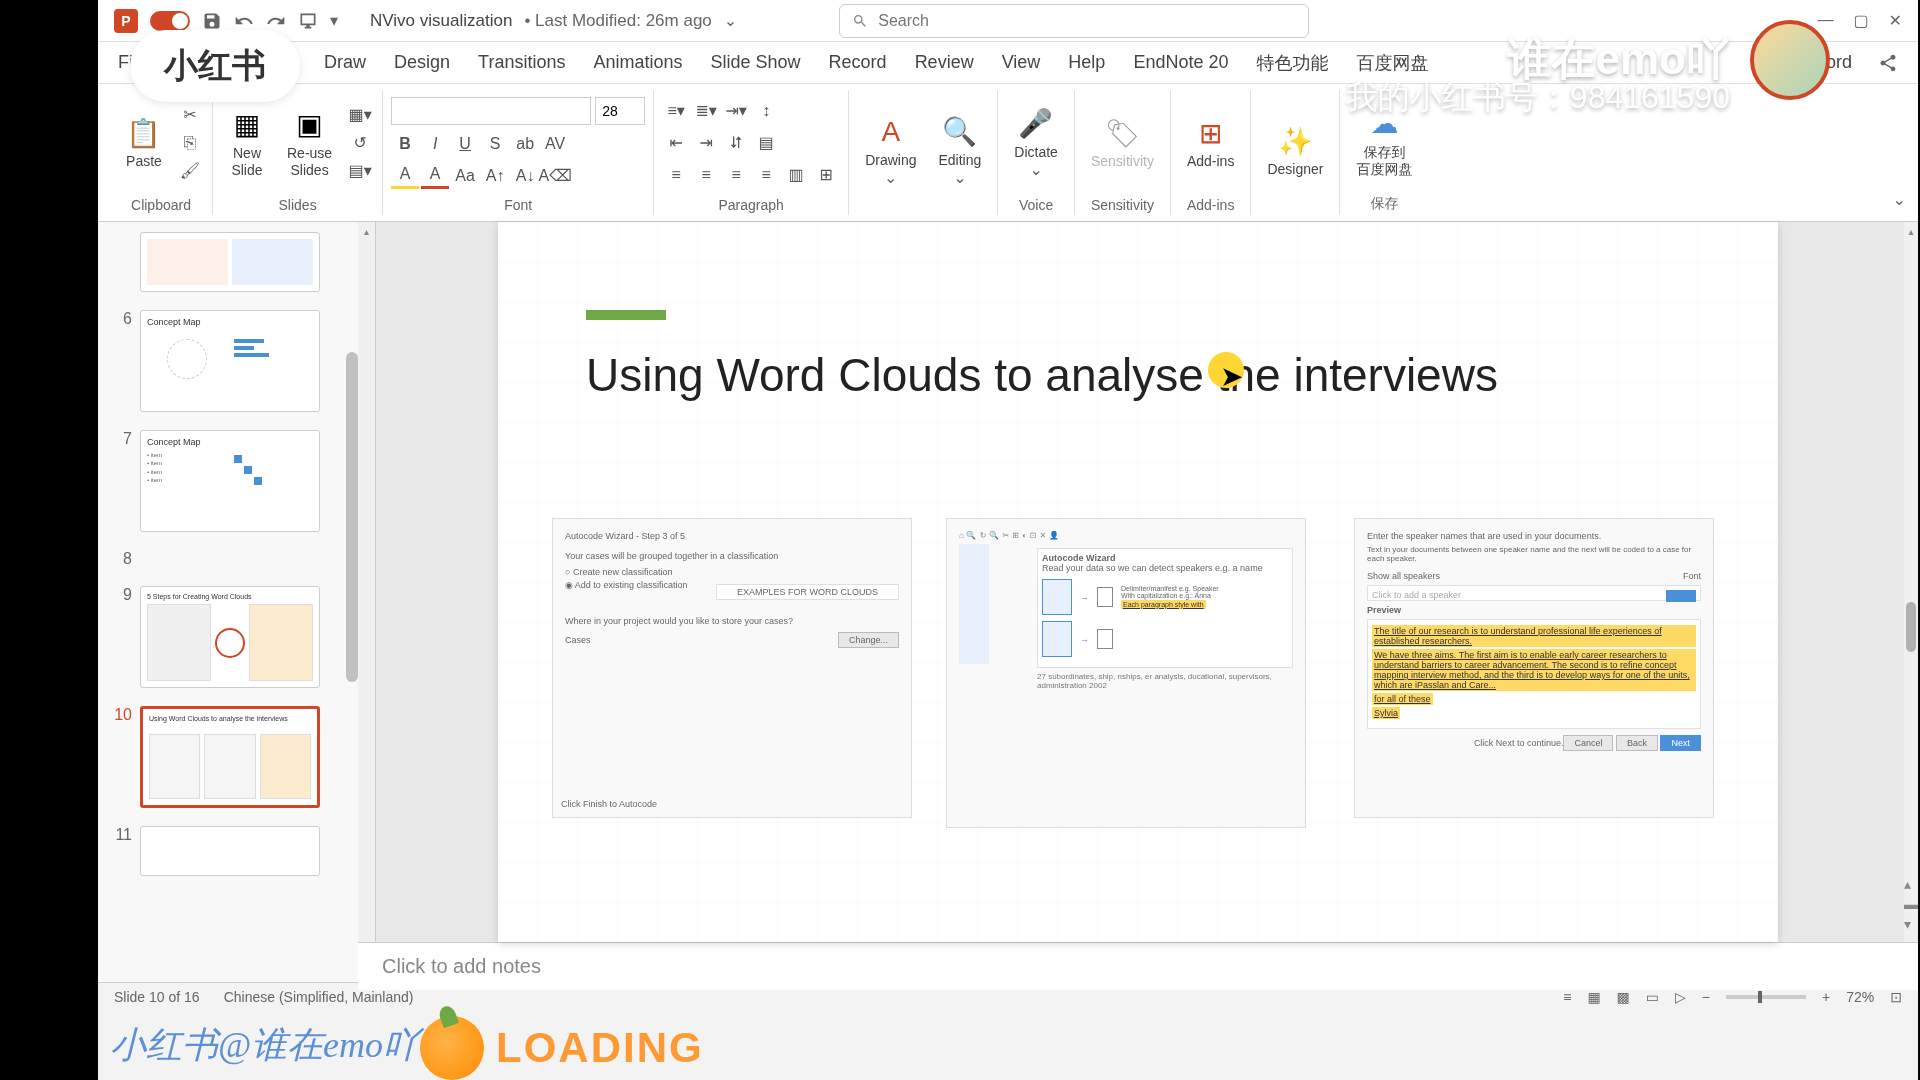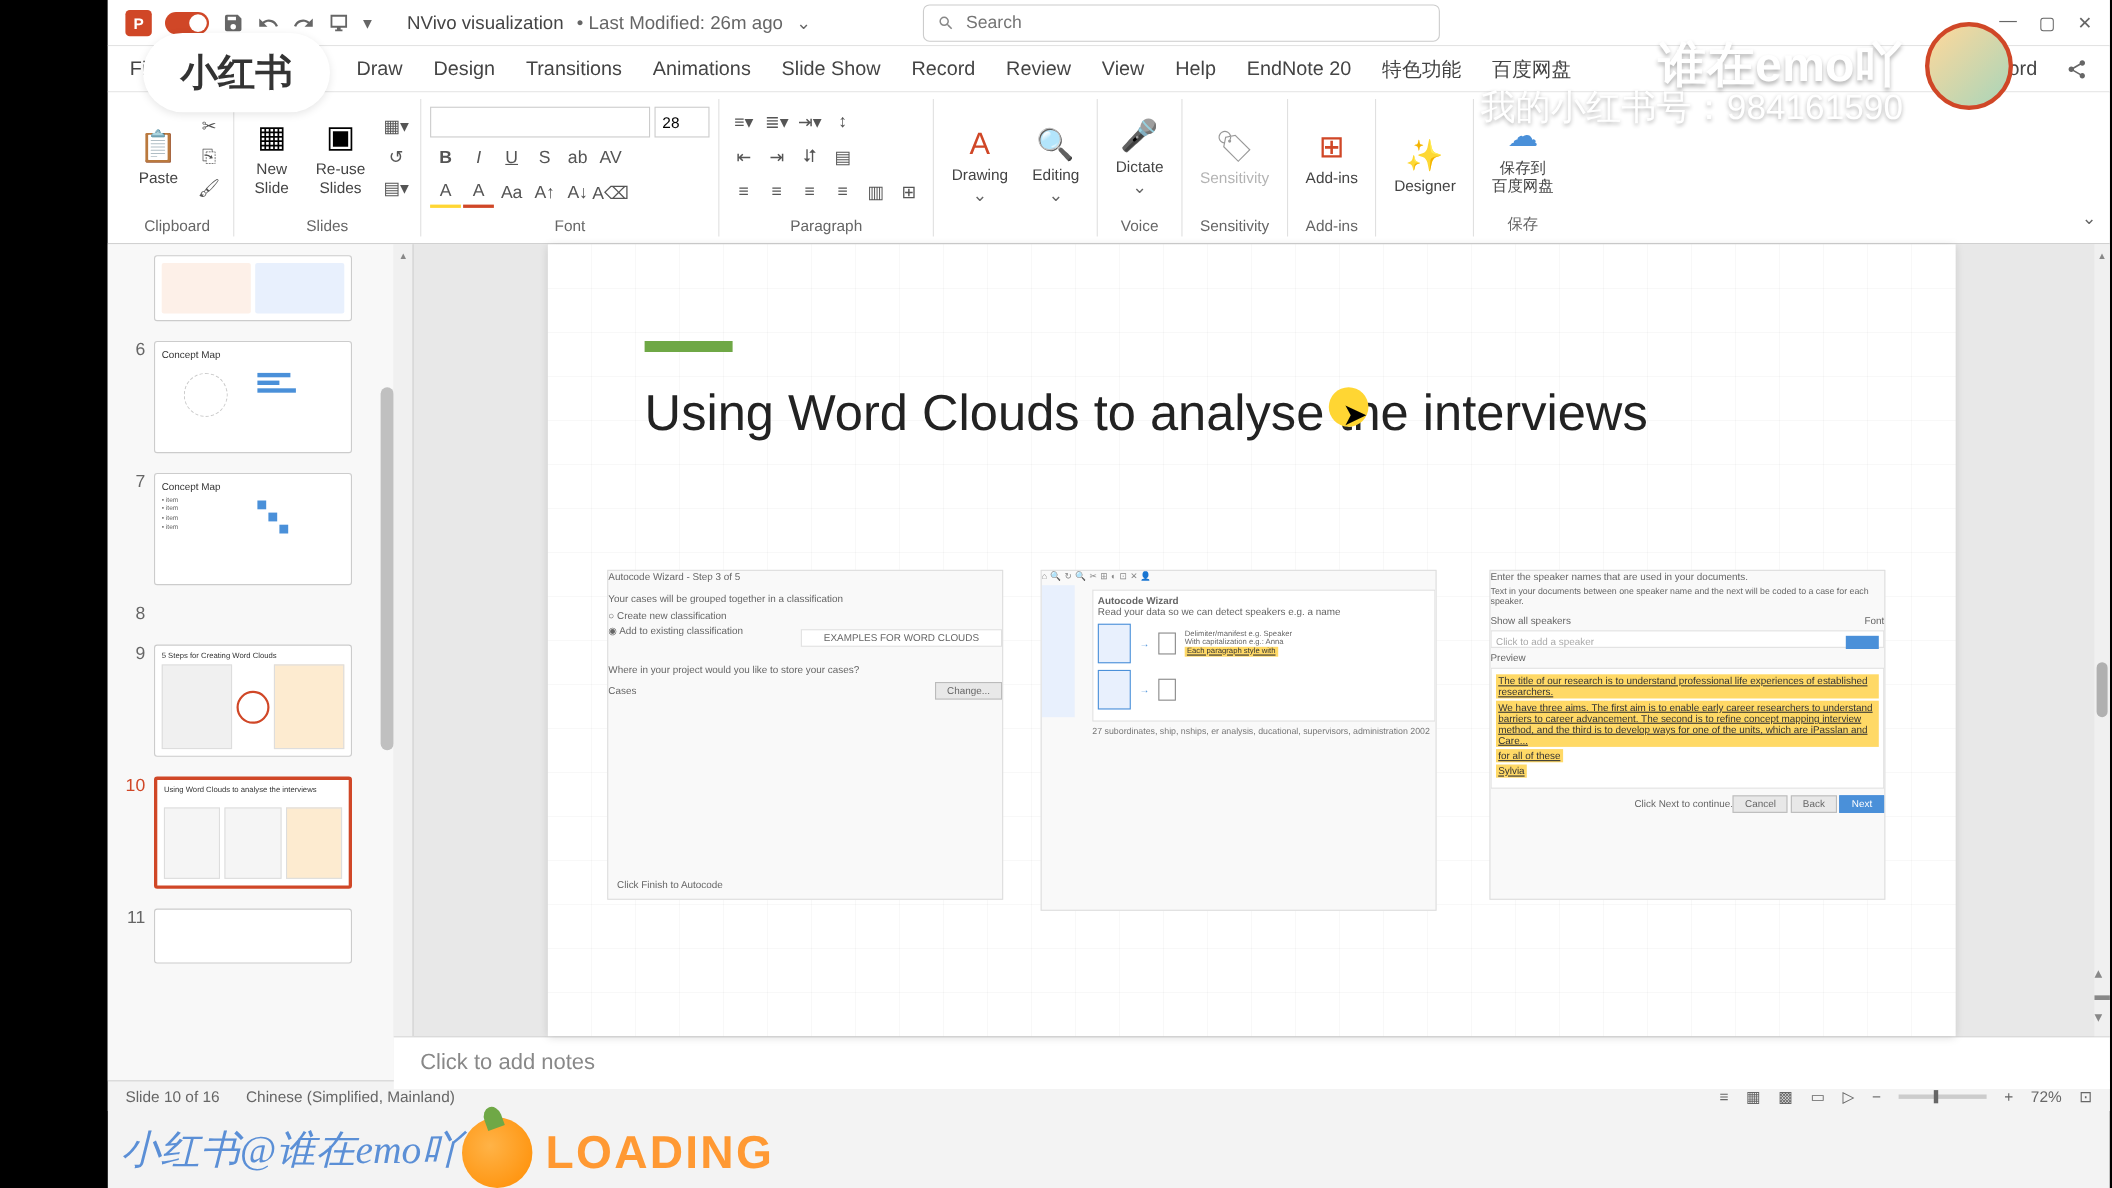--- a/index.html
+++ b/index.html
@@ -44,21 +44,21 @@
 .thumb-title { font-size: 9px; color: #333; margin-bottom: 4px; }
 .vscroll-thumb { position: absolute; right: 0; top: 130px; width: 12px; height: 330px; background: #c0c0c0; border-radius: 6px; }
 .editor-area { flex: 1; display: flex; flex-direction: column; position: relative; }
 .canvas-wrap { flex: 1; display: flex; align-items: center; justify-content: center; background: #e8e8e8; position: relative; }
 .ruler-v { position: absolute; left: 0; top: 0; width: 18px; height: 100%; background: #f0f0f0; border-right: 1px solid #ccc; }
 .slide-canvas { width: 1280px; height: 720px; background: #fff; box-shadow: 0 2px 8px rgba(0,0,0,0.15); position: relative; background-image: repeating-linear-gradient(0deg, transparent, transparent 39px, rgba(0,0,0,0.04) 40px), repeating-linear-gradient(90deg, transparent, transparent 39px, rgba(0,0,0,0.04) 40px); }
 .slide-accent { position: absolute; left: 88px; top: 88px; width: 80px; height: 10px; background: #6fa846; }
 .slide-title { position: absolute; left: 88px; top: 126px; font-size: 46px; color: #222; font-weight: 400; }
 .cursor-highlight { position: absolute; left: 710px; top: 130px; width: 36px; height: 36px; background: #ffd633; border-radius: 50%; z-index: 5; }
 .cursor-ptr { position: absolute; left: 722px; top: 138px; font-size: 28px; color: #000; z-index: 6; }
-.content-img { position: absolute; background: #f9f9f9; border: 1px solid #ddd; padding: 0; font-size: 9px; color: #666; overflow: hidden; }
+.content-img { position: absolute; background: #f9f9f9; border: 1px solid #ddd; padding: 12px; font-size: 9px; color: #666; overflow: hidden; }
 .content-img.i1 { left: 54px; top: 296px; width: 360px; height: 300px; }
 .content-img.i2 { left: 448px; top: 296px; width: 360px; height: 310px; }
 .content-img.i3 { left: 856px; top: 296px; width: 360px; height: 300px; }
 .img-inner-box { background: #fff; border: 1px solid #e0e0e0; margin: 4px 0; padding: 4px; }
 .img-highlight { background: #ffd966; color: #333; padding: 1px 2px; margin: 1px 0; display: inline-block; text-decoration: underline; }
 .img-btn { background: #e8e8e8; border: 1px solid #bbb; padding: 2px 10px; font-size: 9px; display: inline-block; }
 .notes-area { height: 70px; background: #fff; border-top: 1px solid #ccc; padding: 12px 24px; color: #888; font-size: 20px; }
 .status-bar { height: 28px; background: #f3f3f3; border-top: 1px solid #ccc; display: flex; align-items: center; padding: 0 16px; font-size: 14px; color: #666; gap: 24px; }
 .status-right { margin-left: auto; display: flex; align-items: center; gap: 16px; }
 .bottom-overlay { position: absolute; bottom: 10px; left: 110px; font-size: 36px; font-style: italic; color: #5b8fd6; z-index: 100; font-family: Liberation Serif, serif; }
@@ -403,21 +403,21 @@
                 <span>🔍</span>
                 <span>↻</span>
                 <span>🔍</span>
                 <span>✂</span>
                 <span>⊞</span>
                 <span>◐</span>
                 <span>⊡</span>
                 <span>✕</span>
                 <span>👤</span>
             </div>
-            <div style="display:flex;gap:16px;">
+            <div style="display:flex;gap:48px;">
               <div style="flex:0 0 30px;background:#e8f0fd;height:120px;"></div>
               <div style="flex:1;">
                 <div class="img-inner-box">
                   <b>Autocode Wizard</b>
                   <div>Read your data so we can detect speakers e.g. a name</div>
                   <div style="display:flex;gap:8px;margin:6px 0;align-items:center;">
                     <div style="width:30px;height:36px;border:1px solid #4a90d9;background:#e8f0fd;"></div>
                     <span style="color:#4a90d9;">→</span>
                     <div style="width:16px;height:20px;border:1px solid #888;"></div>
                     <div style="font-size:7px;">
@@ -443,21 +443,21 @@
             <div style="margin-bottom:4px;">Enter the speaker names that are used in your documents.</div>
             <div style="margin-bottom:8px;font-size:8px;">Text in your documents between one speaker name and the next will be coded to a case for each speaker.</div>
             <div style="display:flex;justify-content:space-between;margin-bottom:4px;">
               <span>Show all speakers</span>
               <span>Font</span>
             </div>
             <div class="img-inner-box" style="display:flex;justify-content:space-between;height:16px;">
               <span style="color:#aaa;">Click to add a speaker</span>
               <span style="width:30px;height:12px;background:#4a90d9;"></span>
             </div>
-            <div style="">Preview</div>
+            <div style="font-weight:bold;">Preview</div>
             <div class="img-inner-box" style="height:110px;overflow:hidden;">
               <div class="img-highlight">The title of our research is to understand professional life experiences of established researchers.</div><br>
               <div class="img-highlight">We have three aims. The first aim is to enable early career researchers to understand barriers to career advancement. The second is to refine concept mapping interview method, and the third is to develop ways for one of the units, which are iPasslan and Care...</div><br>
               <div class="img-highlight">for all of these</div><br>
               <div class="img-highlight">Sylvia</div>
             </div>
             <div style="display:flex;justify-content:flex-end;align-items:center;margin-top:6px;">
               <span>Click Next to continue.</span>
               <span>
                 <span class="img-btn">Cancel</span>

